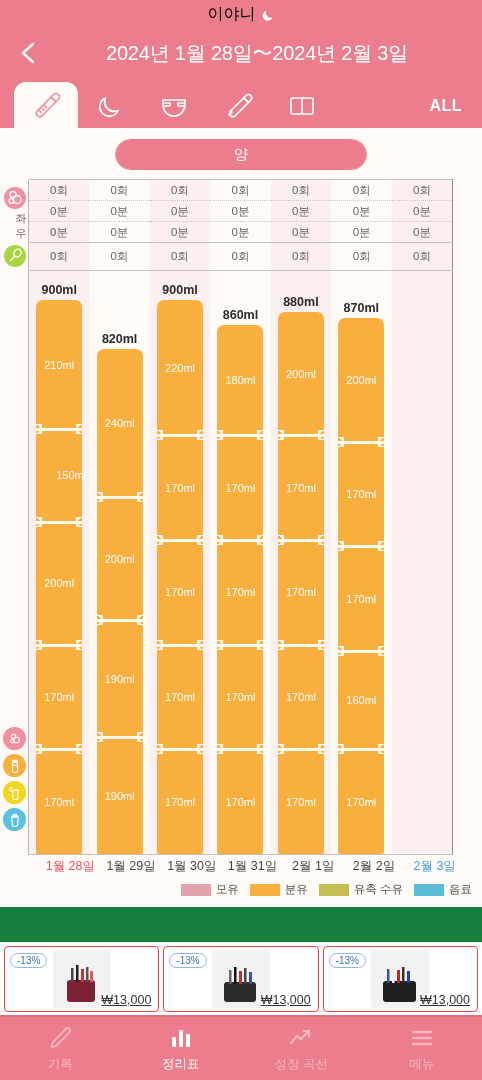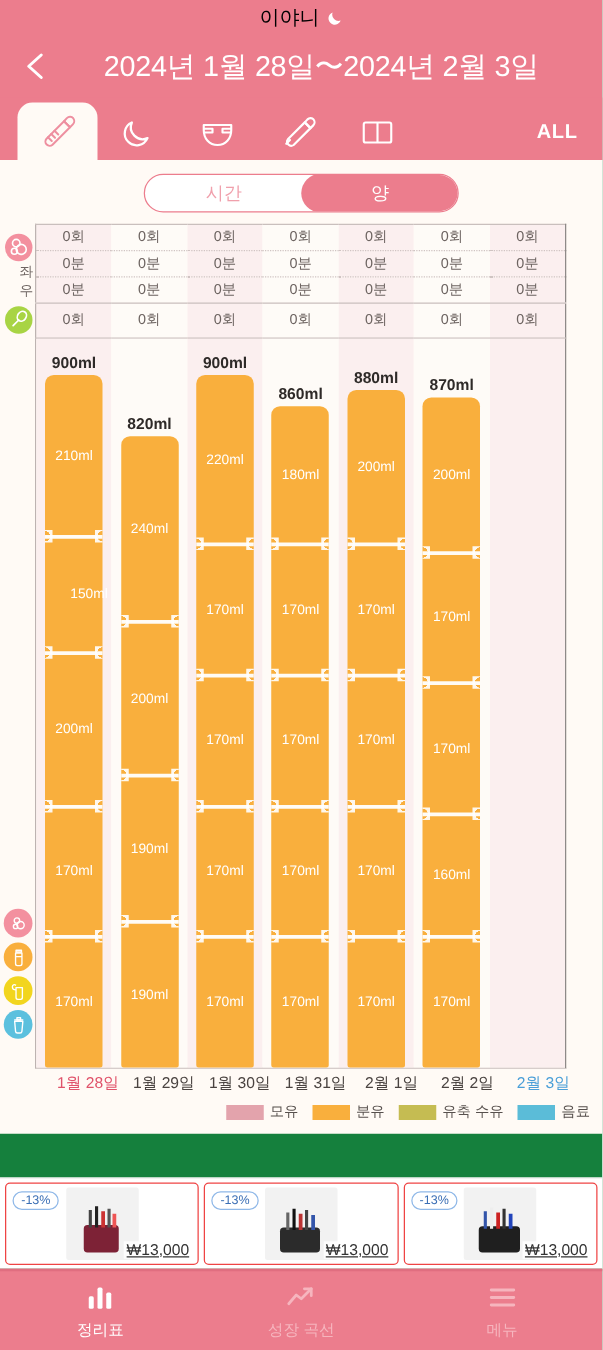--- a/index.html
+++ b/index.html
@@ -19,21 +19,21 @@
   }
   .baby-moon { width: 13px; height: 13px; display: inline-block; }
   .date-row {
     height: 50px; display: flex; align-items: center; justify-content: center;
     position: relative;
   }
   .back-arrow {
     position: absolute; left: 16px; top: 50%; transform: translateY(-50%);
     width: 26px; height: 26px; cursor: pointer;
   }
-  .date-range { color: #ffffff; font-size: 23px; letter-spacing: -.2px; margin-left: 32px; }
+  .date-range { color: #ffffff; font-size: 20px; letter-spacing: -.2px; margin-left: 32px; }
 
   
   .tabs {
     display: flex; align-items: flex-end; height: 50px;
     background: #ec7d8d; padding-left: 14px; position: relative;
   }
   .tab {
     width: 64px; height: 44px; display: flex; align-items: center;
     justify-content: center; cursor: pointer; position: relative;
   }
@@ -265,21 +265,20 @@
         </svg>
       </div>
       <div class="tab-all">ALL</div>
     </div>
   </div>
 
   <div class="sheet">
 
     <div class="toggle-wrap">
       <div class="toggle">
-        <div class="seg-off">시간</div>
         <div class="seg-on">양</div>
       </div>
     </div>
 
     <div style="position:relative;">
 
       <span class="side-icon" style="top:8px;background:#f3909f;">
         <svg width="22" height="22" viewBox="0 0 22 22">
             <g fill="none" stroke="#fff" stroke-width="1.3">
               <circle cx="9" cy="7.5" r="3"></circle>
@@ -571,20 +570,28 @@
             <rect x="22" y="8" width="3" height="13" fill="#c22"></rect>
             <rect x="27" y="5" width="2.5" height="16" fill="#333"></rect>
             <rect x="32" y="9" width="3" height="12" fill="#2244bb"></rect>
           </svg>
       </span>
       <span class="ad-price">₩13,000</span>
     </div>
   </div>
 
   <div class="bottom-nav">
+    <div class="nav-item">
+      <svg width="26" height="26" viewBox="0 0 26 26">
+          <g fill="none" stroke="#f6b5be" stroke-width="1.9" stroke-linecap="round" stroke-linejoin="round">
+            <path d="M19 3.5a2.6 2.6 0 0 1 3.6 3.6L9 20.8 4.5 22l1.2-4.5z"></path>
+          </g>
+        </svg>
+      <span>기록</span>
+    </div>
     <div class="nav-item active">
       <svg width="26" height="26" viewBox="0 0 26 26">
           <g fill="#ffffff">
             <rect x="4" y="12" width="4" height="10" rx="1.3"></rect>
             <rect x="11" y="5" width="4" height="17" rx="1.3"></rect>
             <rect x="18" y="9" width="4" height="13" rx="1.3"></rect>
           </g>
         </svg>
       <span>정리표</span>
     </div>

